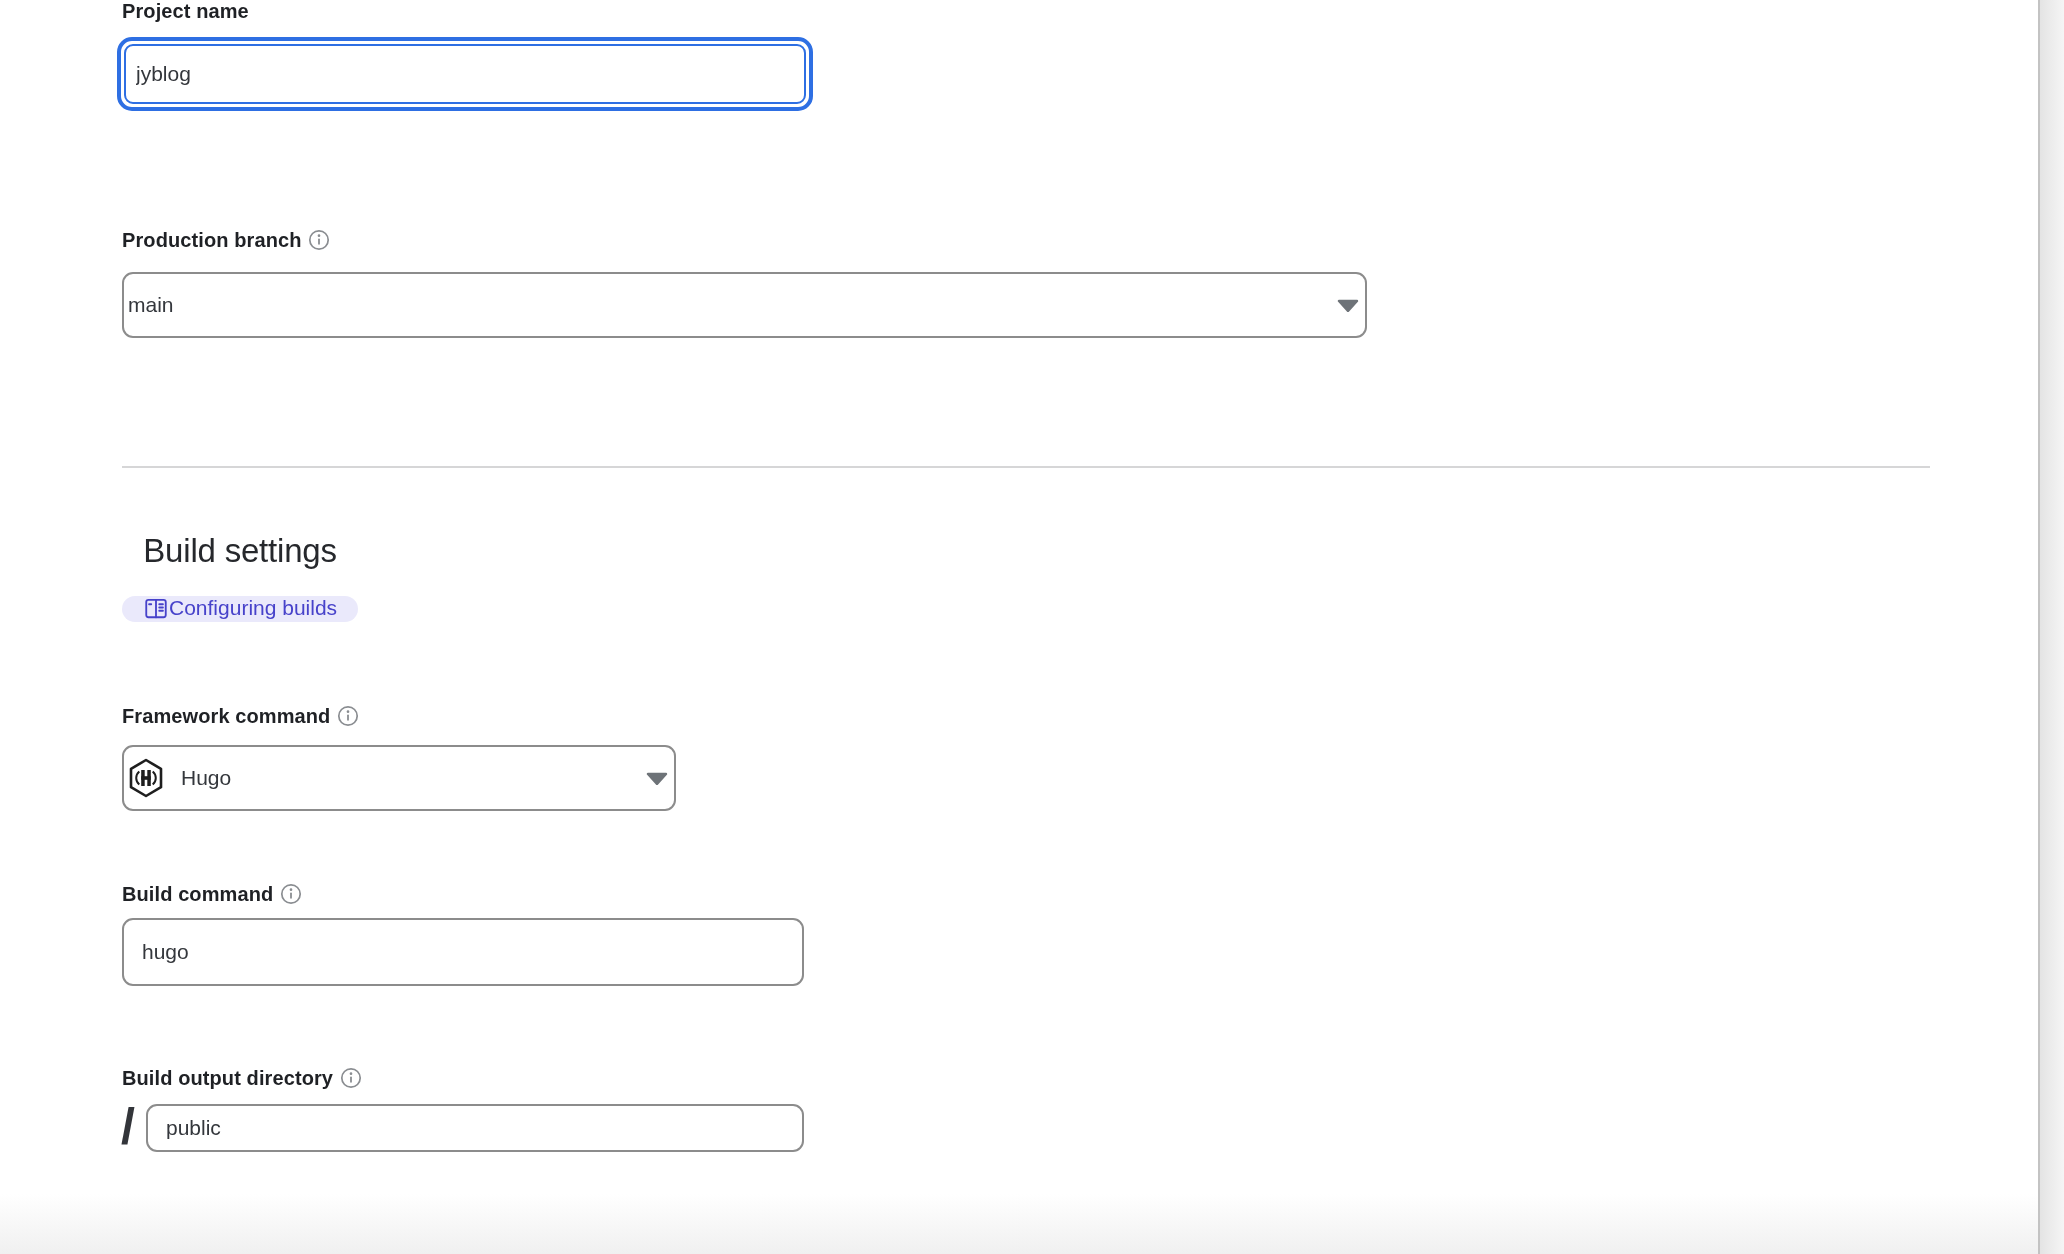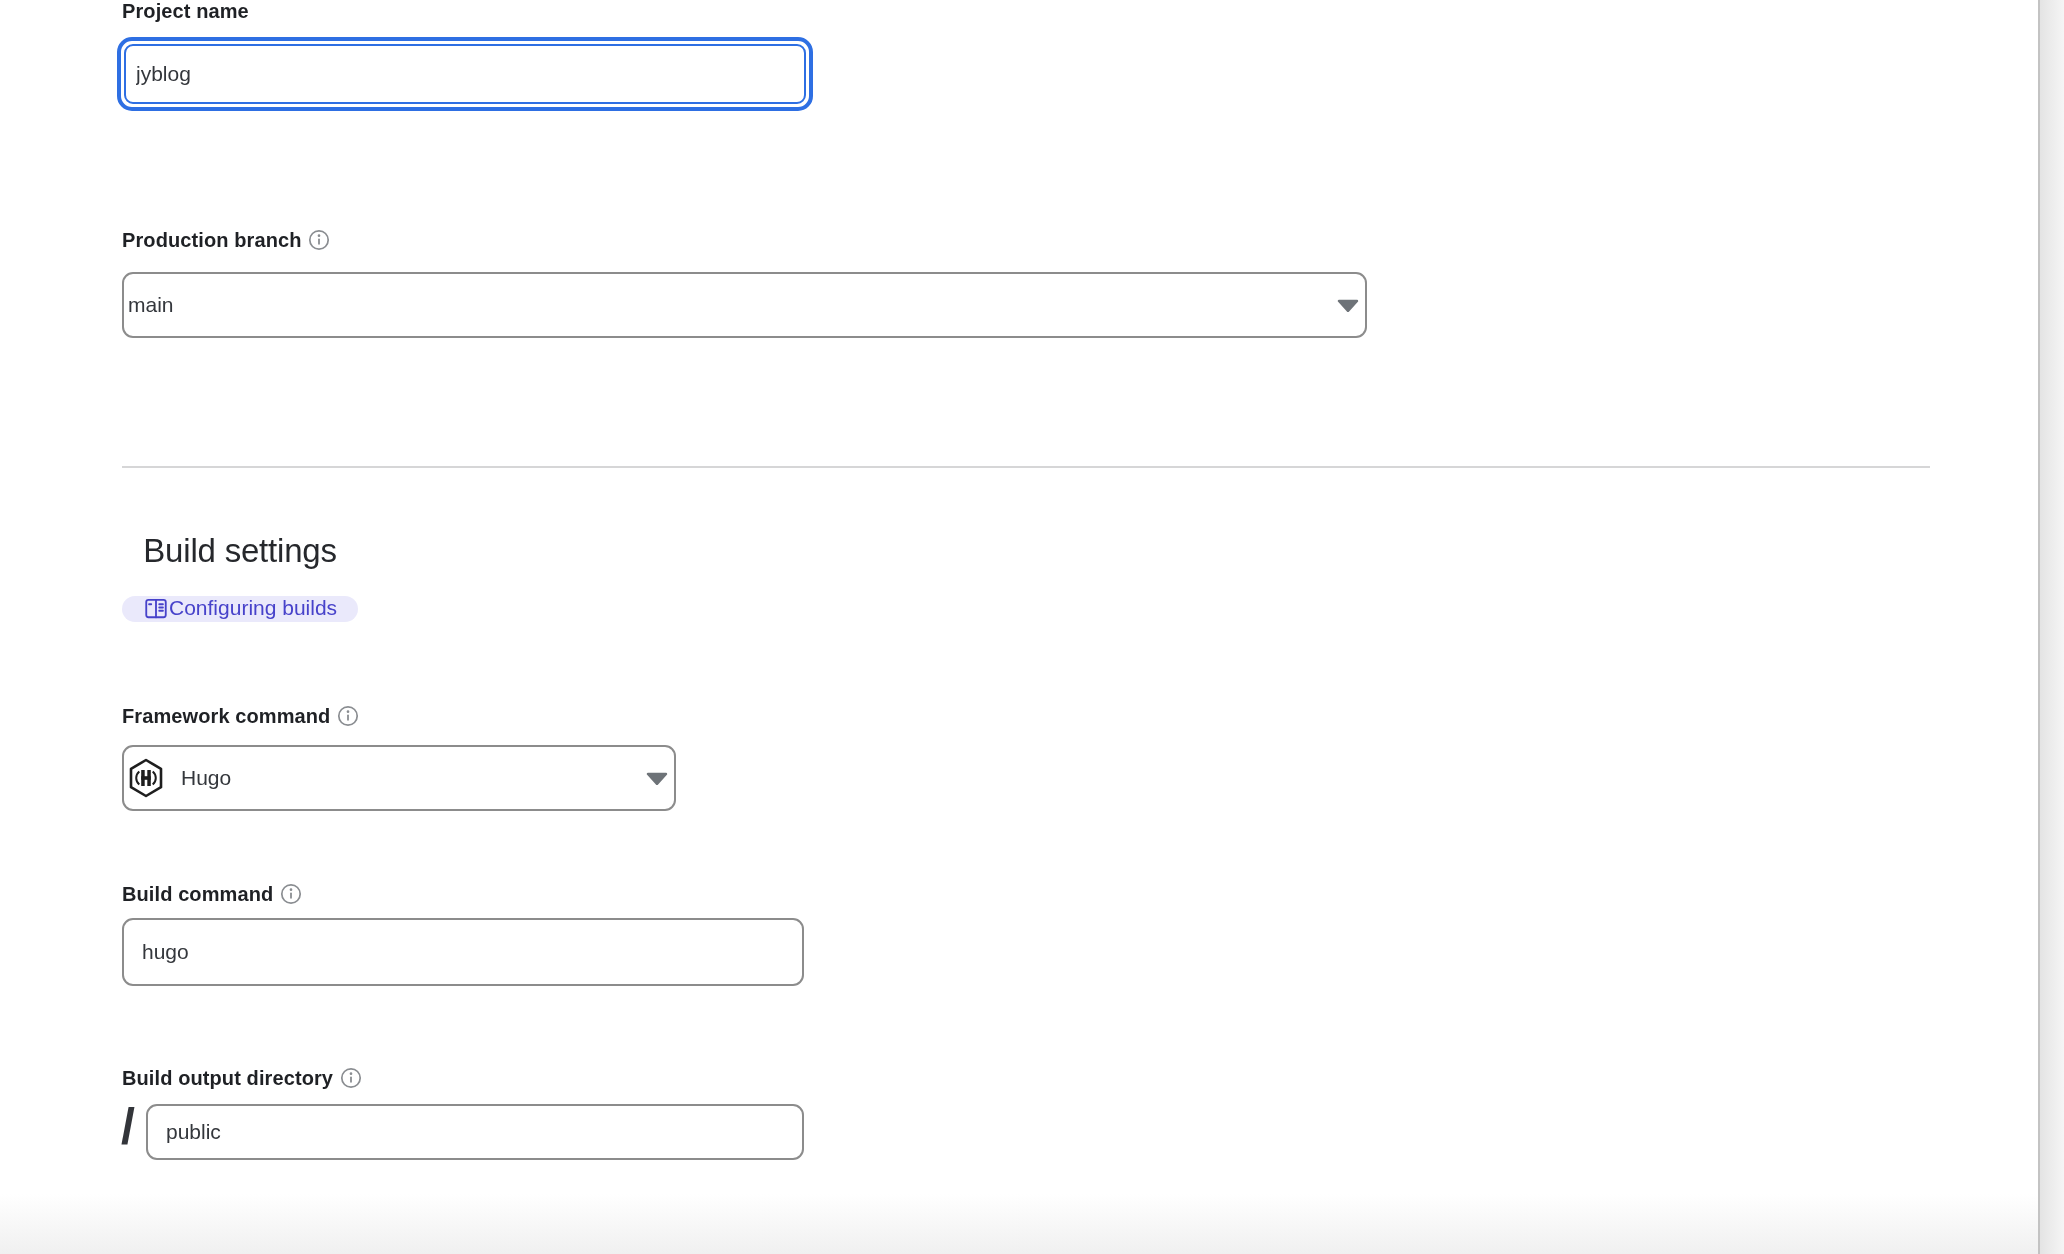--- a/index.html
+++ b/index.html
@@ -262,19 +262,19 @@
       <svg viewBox="0 0 22 22" width="22" height="22">
         <circle cx="11" cy="11" r="9.2" fill="none" stroke="#8a8d91" stroke-width="1.7"></circle>
         <circle cx="11" cy="6.7" r="1.35" fill="#8a8d91"></circle>
         <rect x="10.1" y="9.4" width="1.8" height="6.3" rx="0.9" fill="#8a8d91"></rect>
       </svg>
     </span>
   </div>
 
   <span class="abs path-slash">/</span>
 
-  <input class="abs plain-input" type="text" style="left: 146px; top: 1104px; width: 658px; height: 56px;" value="public">
+  <input class="abs plain-input" type="text" style="left: 146px; top: 1104px; width: 658px; height: 48px;" value="public">
 
   <div class="abs bottom-fade"></div>
 
   <div class="abs scrollbar-track"></div>
 
 </div>
 
 </body></html>

